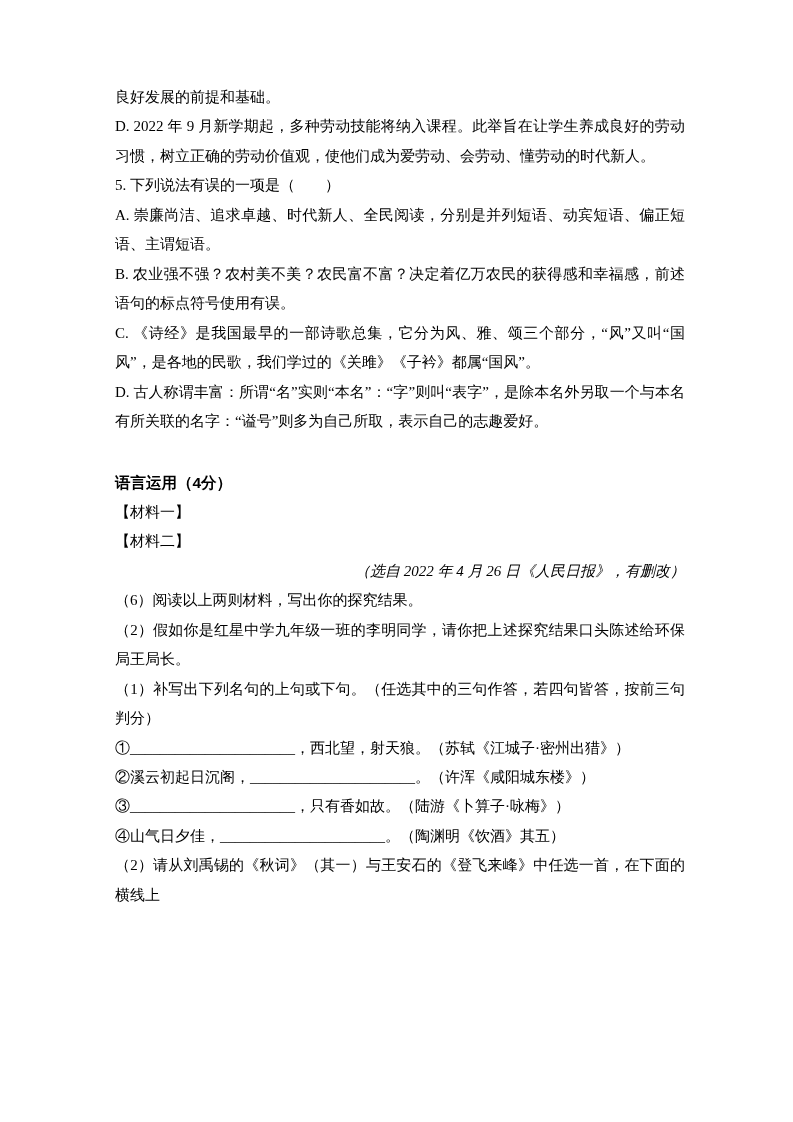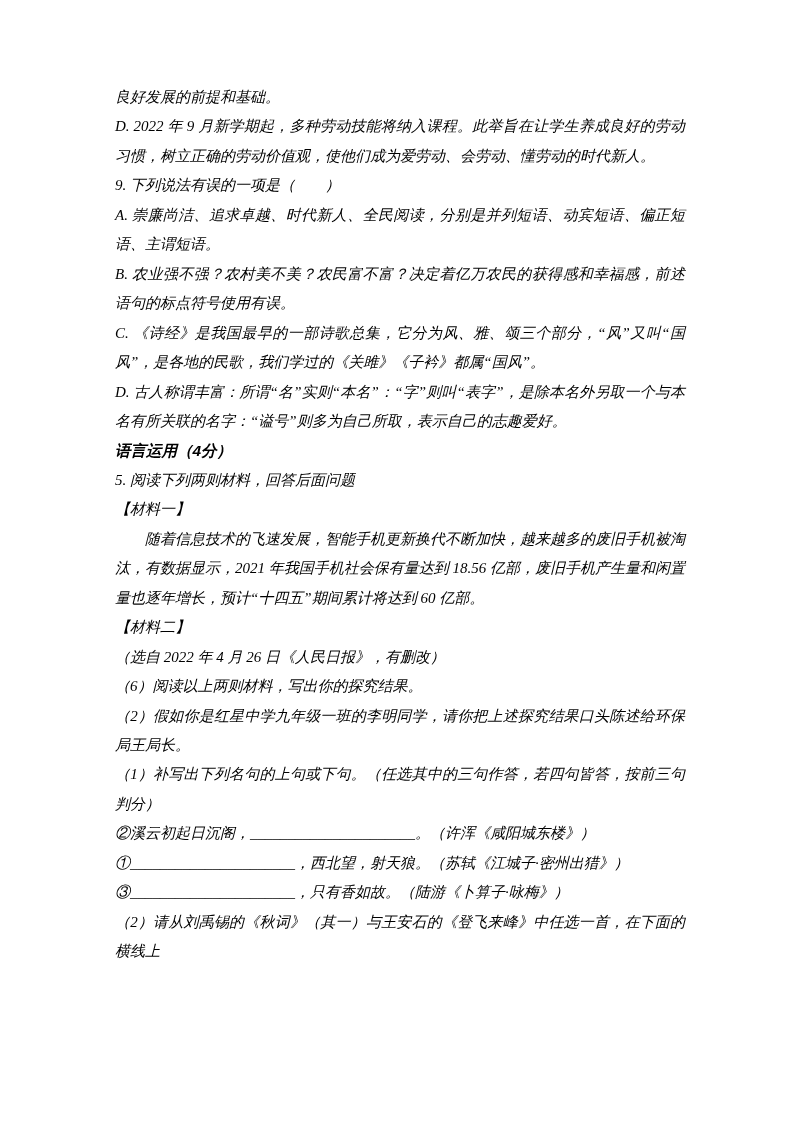--- a/index.html
+++ b/index.html
@@ -20,55 +20,55 @@
     left: 115px;
     top: 83px;
     width: 570px;
   }
   p.para {
     margin: 0;
     font-size: 15px;
     line-height: 29.45px;
     text-align: justify;
     word-break: break-all;
-    font-style: italic;
   }
   p.heading {
     font-weight: bold;
     font-family: "Liberation Sans", "DejaVu Sans", sans-serif;
     font-size: 15.5px;
     text-align: left;
+    margin-top: 32px;
   }
   p.material {
     font-style: italic;
     text-indent: 2em;
   }
   p.source {
     font-style: italic;
+    text-align: right;
   }
 </style>
 </head>
 <body>
 
 <div class="page">
   <main class="doc">
       <p class="para normal">良好发展的前提和基础。</p>
       <p class="para normal">D. 2022 年 9 月新学期起，多种劳动技能将纳入课程。此举旨在让学生养成良好的劳动习惯，树立正确的劳动价值观，使他们成为爱劳动、会劳动、懂劳动的时代新人。</p>
-      <p class="para normal">9. 下列说法有误的一项是（　　）</p>
+      <p class="para normal">5. 下列说法有误的一项是（　　）</p>
       <p class="para normal">A. 崇廉尚洁、追求卓越、时代新人、全民阅读，分别是并列短语、动宾短语、偏正短语、主谓短语。</p>
       <p class="para normal">B. 农业强不强？农村美不美？农民富不富？决定着亿万农民的获得感和幸福感，前述语句的标点符号使用有误。</p>
       <p class="para normal">C. 《诗经》是我国最早的一部诗歌总集，它分为风、雅、颂三个部分，“风”又叫“国风”，是各地的民歌，我们学过的《关雎》《子衿》都属“国风”。</p>
       <p class="para normal">D. 古人称谓丰富：所谓“名”实则“本名”：“字”则叫“表字”，是除本名外另取一个与本名有所关联的名字：“谥号”则多为自己所取，表示自己的志趣爱好。</p>
       <p class="para heading">语言运用（4分）</p>
-      <p class="para normal">5. 阅读下列两则材料，回答后面问题</p>
       <p class="para normal">【材料一】</p>
-      <p class="para material">随着信息技术的飞速发展，智能手机更新换代不断加快，越来越多的废旧手机被淘汰，有数据显示，2021 年我国手机社会保有量达到 18.56 亿部，废旧手机产生量和闲置量也逐年增长，预计“十四五”期间累计将达到 60 亿部。</p>
       <p class="para normal">【材料二】</p>
       <p class="para source">（选自 2022 年 4 月 26 日《人民日报》，有删改）</p>
       <p class="para normal">（6）阅读以上两则材料，写出你的探究结果。</p>
       <p class="para normal">（2）假如你是红星中学九年级一班的李明同学，请你把上述探究结果口头陈述给环保局王局长。</p>
       <p class="para normal">（1）补写出下列名句的上句或下句。（任选其中的三句作答，若四句皆答，按前三句判分）</p>
+      <p class="para normal">①______________________，西北望，射天狼。（苏轼《江城子·密州出猎》）</p>
       <p class="para normal">②溪云初起日沉阁，______________________。（许浑《咸阳城东楼》）</p>
-      <p class="para normal">①______________________，西北望，射天狼。（苏轼《江城子·密州出猎》）</p>
       <p class="para normal">③______________________，只有香如故。（陆游《卜算子·咏梅》）</p>
+      <p class="para normal">④山气日夕佳，______________________。（陶渊明《饮酒》其五）</p>
       <p class="para normal">（2）请从刘禹锡的《秋词》（其一）与王安石的《登飞来峰》中任选一首，在下面的横线上</p>
     </main>
 </div>
 
 </body></html>

